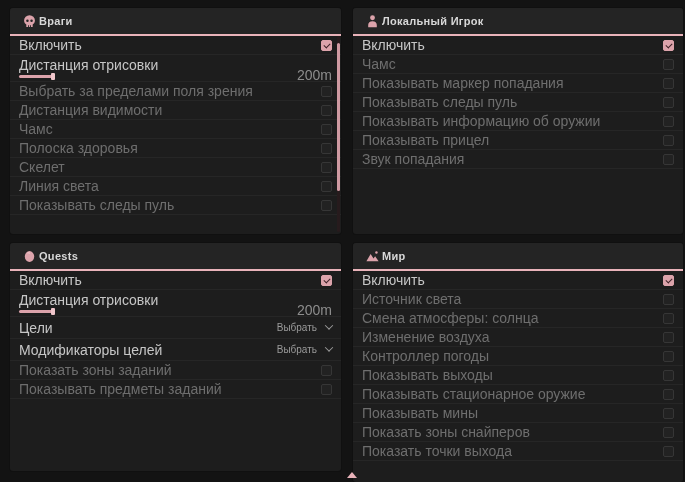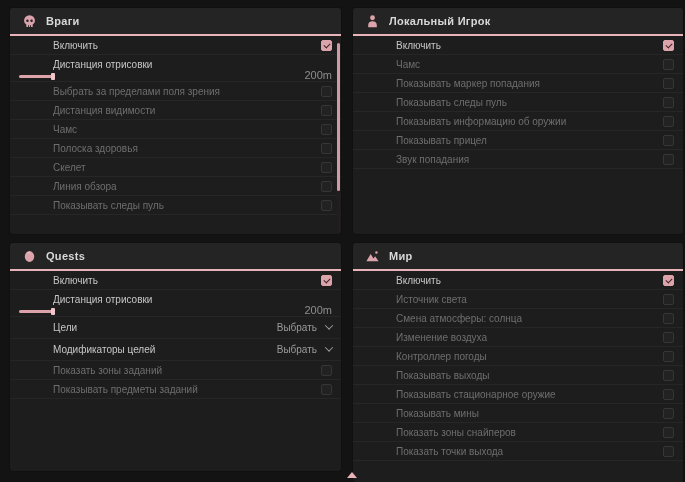--- a/index.html
+++ b/index.html
@@ -4,38 +4,38 @@
 <style>
   html,body{margin:0;padding:0;background:#131313;width:685px;height:482px;overflow:hidden;
     font-family:"Liberation Sans","DejaVu Sans",sans-serif;-webkit-font-smoothing:antialiased;}
   .stage{position:absolute;width:685px;height:482px;background:#131313;}
   .panel{position:absolute;background:#1d1d1d;border-radius:3px;overflow:hidden;
     box-shadow:0 0 0 1px #101010;}
   .panel-a{left:10px;top:8px;width:331px;height:226px;}
   .panel-b{left:353px;top:8px;width:330px;height:226px;}
   .panel-c{left:10px;top:243px;width:331px;height:228px;}
   .panel-d{left:353px;top:243px;width:330px;height:239px;}
-  .panel-header{height:26px;background:#242424;display:flex;align-items:center;gap:9px;
+  .panel-header{height:26px;background:#242424;display:flex;align-items:center;gap:2px;
     padding:0 12px;border-bottom:2px solid var(--accentLight,#e9b3ba);}
   .panel-header .icn{display:flex;align-items:center;}
   .panel-title{font-size:11px;font-weight:bold;color:#d8d8d8;letter-spacing:.3px;}
   .panel-body{position:relative;}
   .row{display:flex;align-items:center;justify-content:space-between;height:19px;
     padding:0 9px;border-bottom:1px solid #262626;box-sizing:border-box;}
-  .row .lbl{font-size:10px;white-space:nowrap;margin-left:34px;}
+  .row .lbl{font-size:14px;white-space:nowrap;}
   .row.bright .lbl{color:#c6c6c6;}
   .row.dim .lbl{color:#6e6e6e;}
   .checkbox{width:11px;height:11px;border-radius:2px;background:#222222;
     border:1px solid #363636;box-sizing:border-box;flex:0 0 auto;}
   .checkbox.checked{background:var(--accent,#dca3ab);border-color:var(--accent,#dca3ab);}
   .check{display:block;width:5px;height:3px;border-left:1.6px solid #3f2329;
     border-bottom:1.6px solid #3f2329;transform:rotate(-45deg);margin:2px auto 0;}
   .row.slider{height:27px;display:block;padding-top:3px;}
   .row-top{display:flex;justify-content:space-between;align-items:center;height:13px;}
-  .val{font-size:11px;color:#8d8d8d;margin-top:20px;}
+  .val{font-size:14px;color:#8d8d8d;margin-top:20px;}
   .slider-track{position:relative;height:9px;width:122px;margin-top:1px;}
   .slider-fill{position:absolute;left:0;top:3px;height:3px;border-radius:2px;
     background:var(--accent,#dca3ab);}
   .slider-handle{position:absolute;top:1px;width:4px;height:7px;border-radius:1px;
     background:#f0c6cb;}
   .row.select{height:22px;gap:12px;}
   .select-ctl{display:flex;align-items:center;cursor:pointer;}
   .sel-val{font-size:10px;color:#9a9a9a;margin-left:12px;}
   .chevron-down{display:inline-block;width:5px;height:5px;border-right:1.3px solid #9a9a9a;
     border-bottom:1.3px solid #9a9a9a;transform:rotate(45deg) translate(-1px,-1px);
@@ -96,21 +96,21 @@
         </div>
         <div class="row toggle dim">
           <span class="lbl">Полоска здоровья</span>
           <span class="checkbox"></span>
         </div>
         <div class="row toggle dim">
           <span class="lbl">Скелет</span>
           <span class="checkbox"></span>
         </div>
         <div class="row toggle dim">
-          <span class="lbl">Линия обзора</span>
+          <span class="lbl">Линия света</span>
           <span class="checkbox"></span>
         </div>
         <div class="row toggle dim">
           <span class="lbl">Показывать следы пуль</span>
           <span class="checkbox"></span>
         </div>
       </div>
     <div class="scrollbar">
       <div class="scroll-thumb"></div>
     </div>

